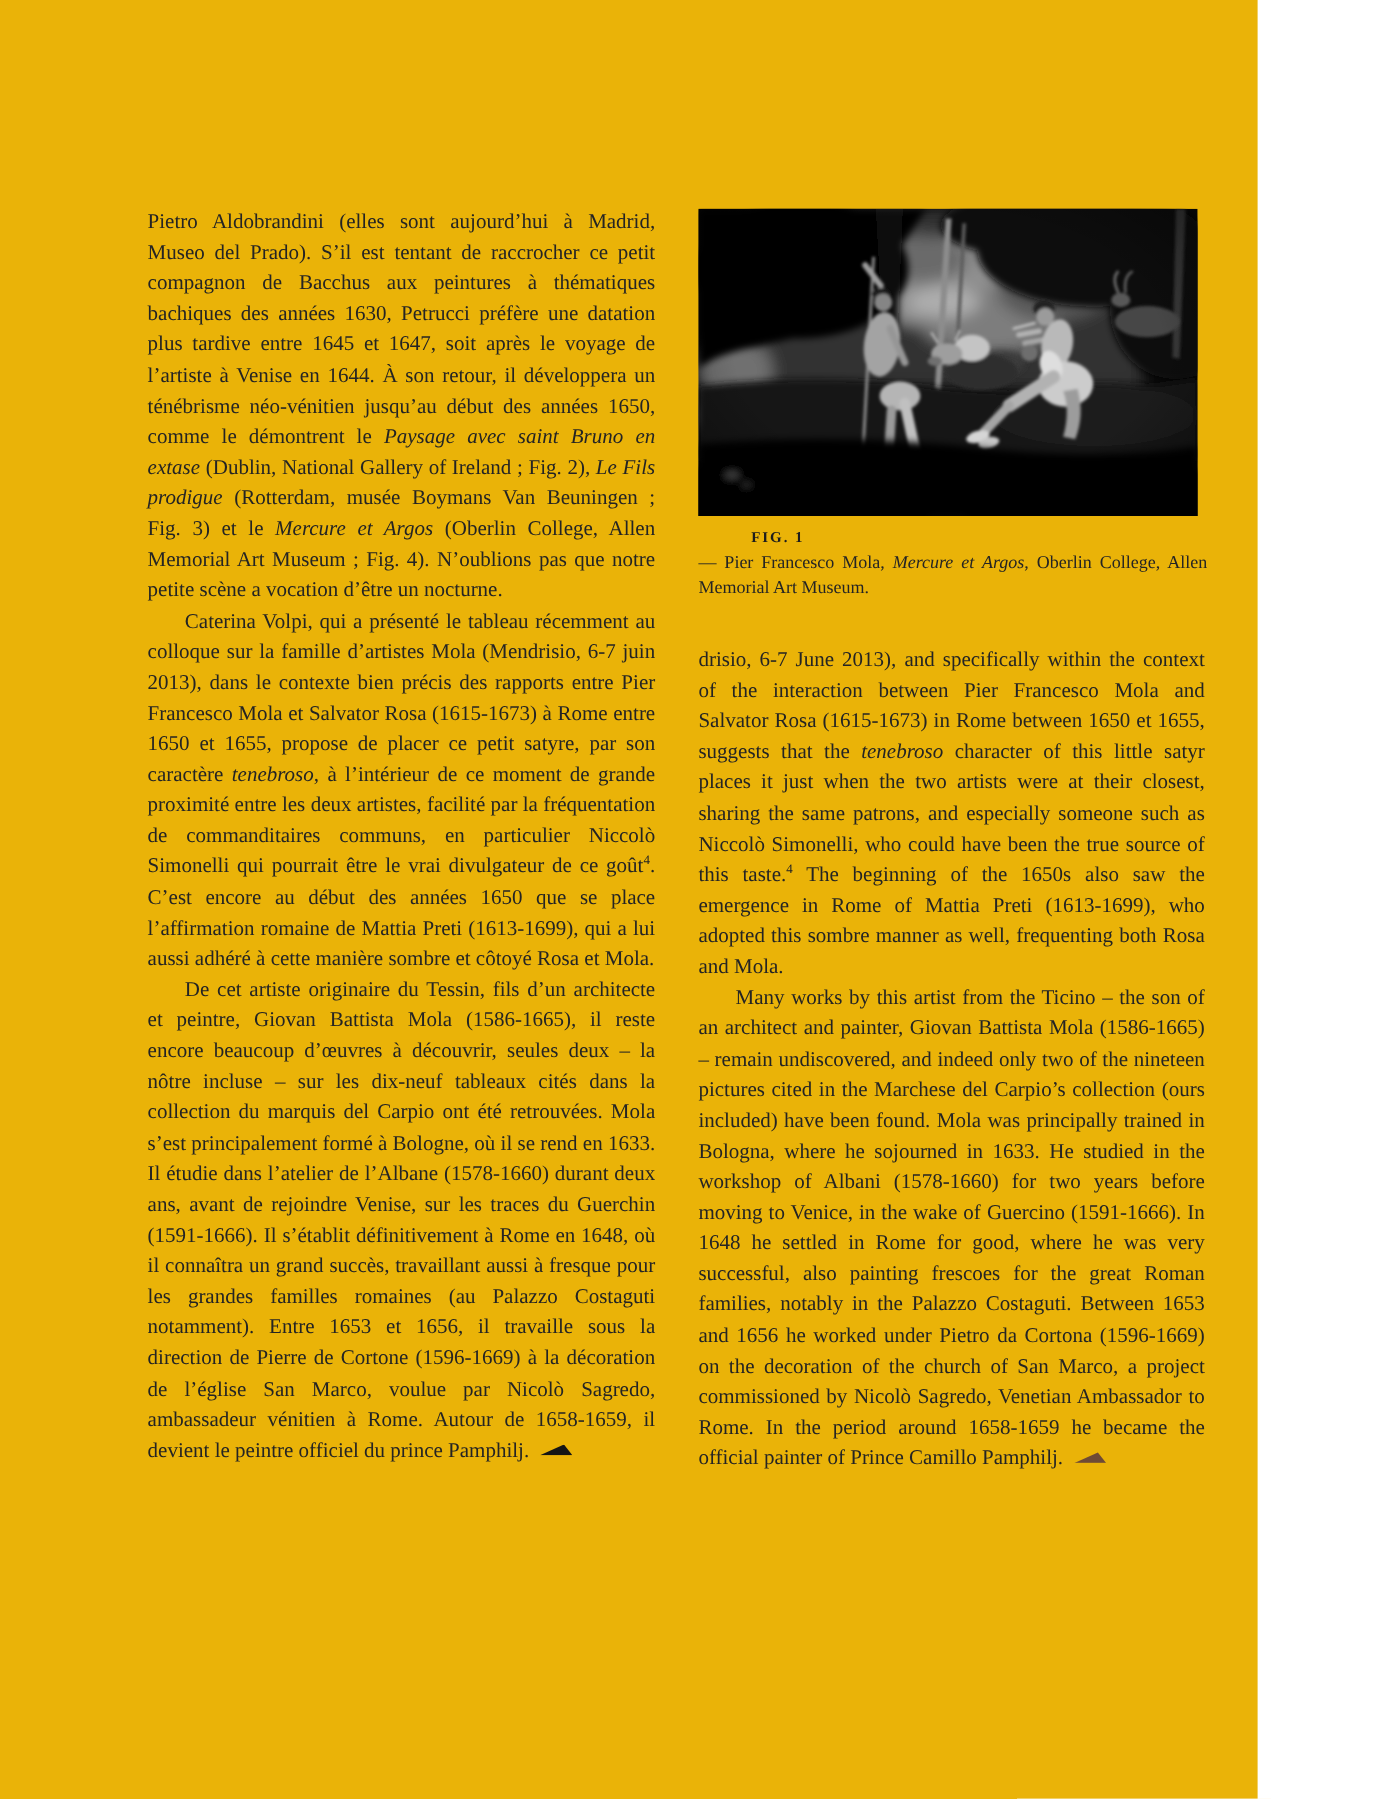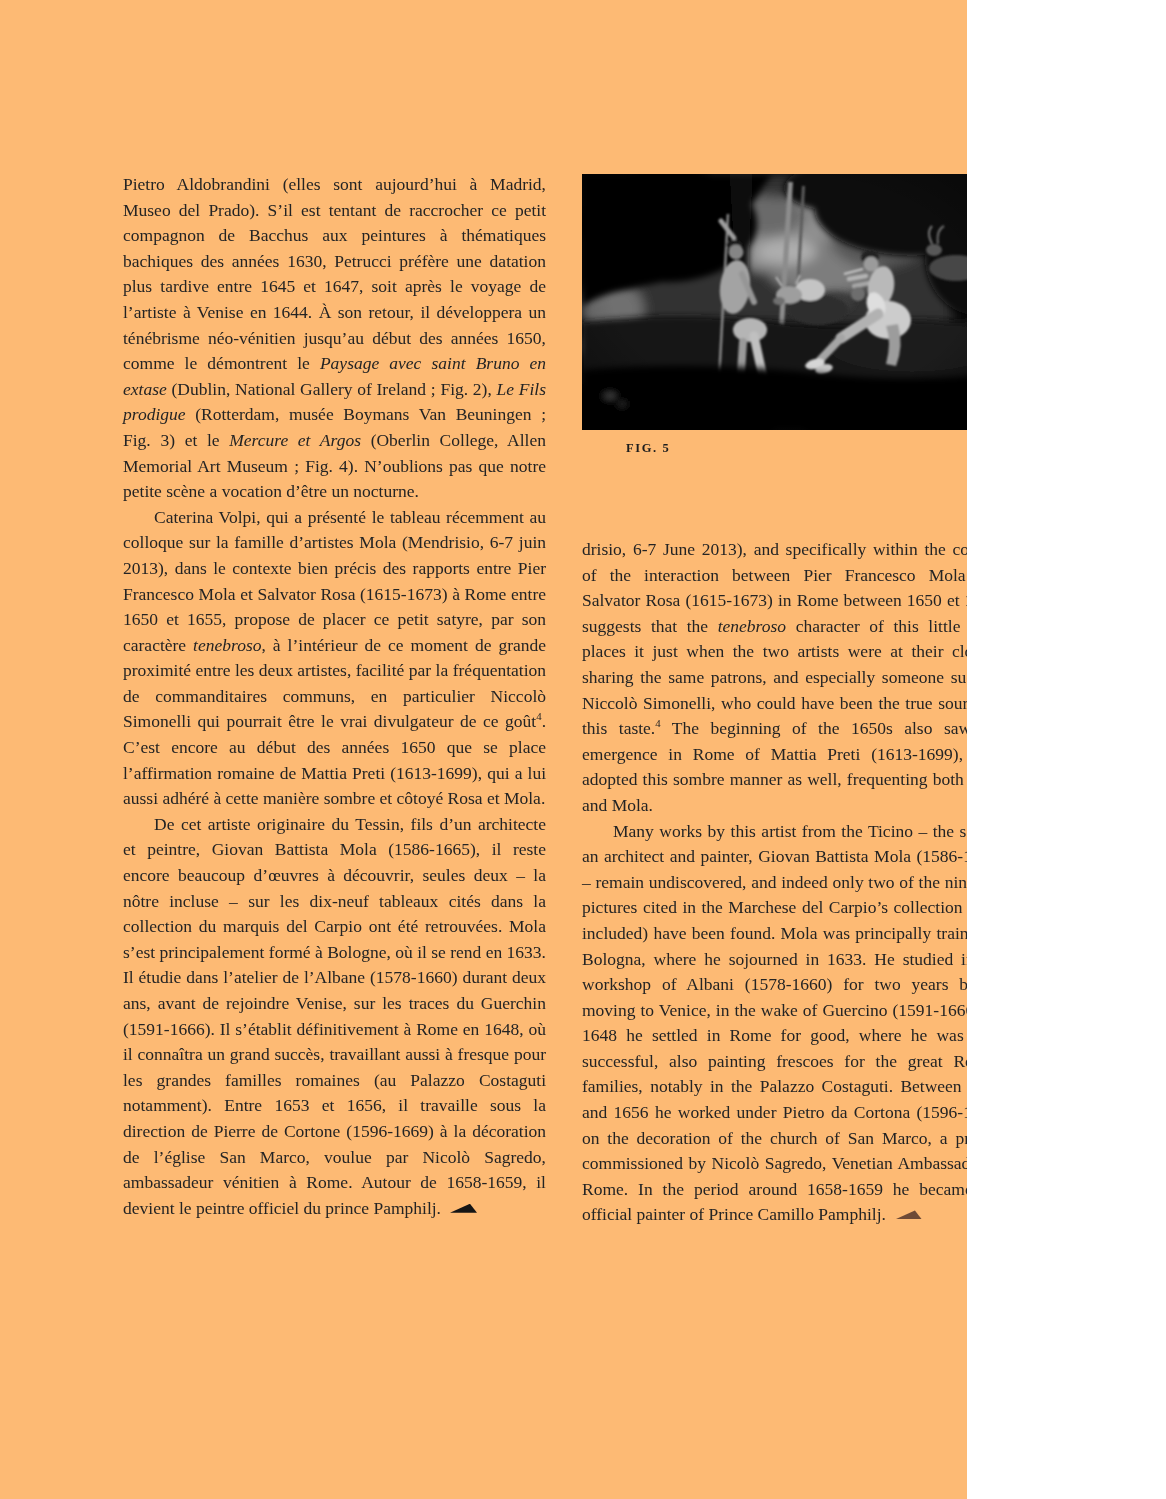--- a/index.html
+++ b/index.html
@@ -2,23 +2,23 @@
 <html lang="fr"><head>
 <meta charset="utf-8">
 <style>
   html, body {
     margin: 0;
     padding: 0;
     background: #ffffff;
   }
   .page {
     position: relative;
-    width: 967px;
+    width: 1048px;
     height: 1499px;
-    background: #fdba74;
+    background: #eab308;
     font-family: "Liberation Serif", "DejaVu Serif", serif;
     color: #242424;
     overflow: hidden;
   }
   .col {
     position: absolute;
     font-size: 17.5px;
     line-height: 25.6px;
   }
   .col-left  { left: 123px; top: 172px; width: 423px; }
@@ -197,21 +197,22 @@
         <path d="M0,196 Q120,186 240,200 Q340,210 416,198 L416,256 L0,256 Z" fill="#030303"></path>
         <ellipse cx="70" cy="246" rx="130" ry="38" fill="#010101"></ellipse>
         <ellipse cx="340" cy="244" rx="130" ry="34" fill="#020202"></ellipse>
         <ellipse cx="28" cy="222" rx="6" ry="3" fill="#565656"></ellipse>
         <ellipse cx="40" cy="230" rx="4" ry="2" fill="#3f3f3f"></ellipse>
       </g>
       <rect width="416" height="256" fill="url(#vig)"></rect>
     </svg>
   </div>
 
-  <div class="fig-label">FIG. 5</div>
+  <div class="fig-label">FIG. 1</div>
+  <div class="fig-caption"><span>— Pier Francesco Mola, </span><em>Mercure et Argos</em><span>, Oberlin College, Allen Memorial Art Museum.</span></div>
 
   <div class="col col-right">
     <p class="body-par"><span>drisio, 6-7 June 2013), and specifically within the context of the interaction between Pier Francesco Mola and Salvator Rosa (1615-1673) in Rome between 1650 et 1655, suggests that the </span><em>tenebroso</em><span> character of this little satyr places it just when the two artists were at their closest, sharing the same patrons, and especially someone such as Niccolò Simonelli, who could have been the true source of this taste.</span><sup>4</sup><span> The beginning of the 1650s also saw the emergence in Rome of Mattia Preti (1613-1699), who adopted this sombre manner as well, frequenting both Rosa and Mola.</span></p>
     <p class="body-par indent"><span>Many works by this artist from the Ticino – the son of an architect and painter, Giovan Battista Mola (1586-1665) – remain undiscovered, and indeed only two of the nineteen pictures cited in the Marchese del Carpio’s collection (ours included) have been found. Mola was principally trained in Bologna, where he sojourned in 1633. He studied in the workshop of Albani (1578-1660) for two years before moving to Venice, in the wake of Guercino (1591-1666). In 1648 he settled in Rome for good, where he was very successful, also painting frescoes for the great Roman families, notably in the Palazzo Costaguti. Between 1653 and 1656 he worked under Pietro da Cortona (1596-1669) on the decoration of the church of San Marco, a project commissioned by Nicolò Sagredo, Venetian Ambassador to Rome. In the period around 1658-1659 he became the official painter of Prince Camillo Pamphilj.</span><span class="end-marker" style="background: rgb(110, 74, 54);"></span></p>
   </div>
 
 
 </div>
 
 </body></html>

